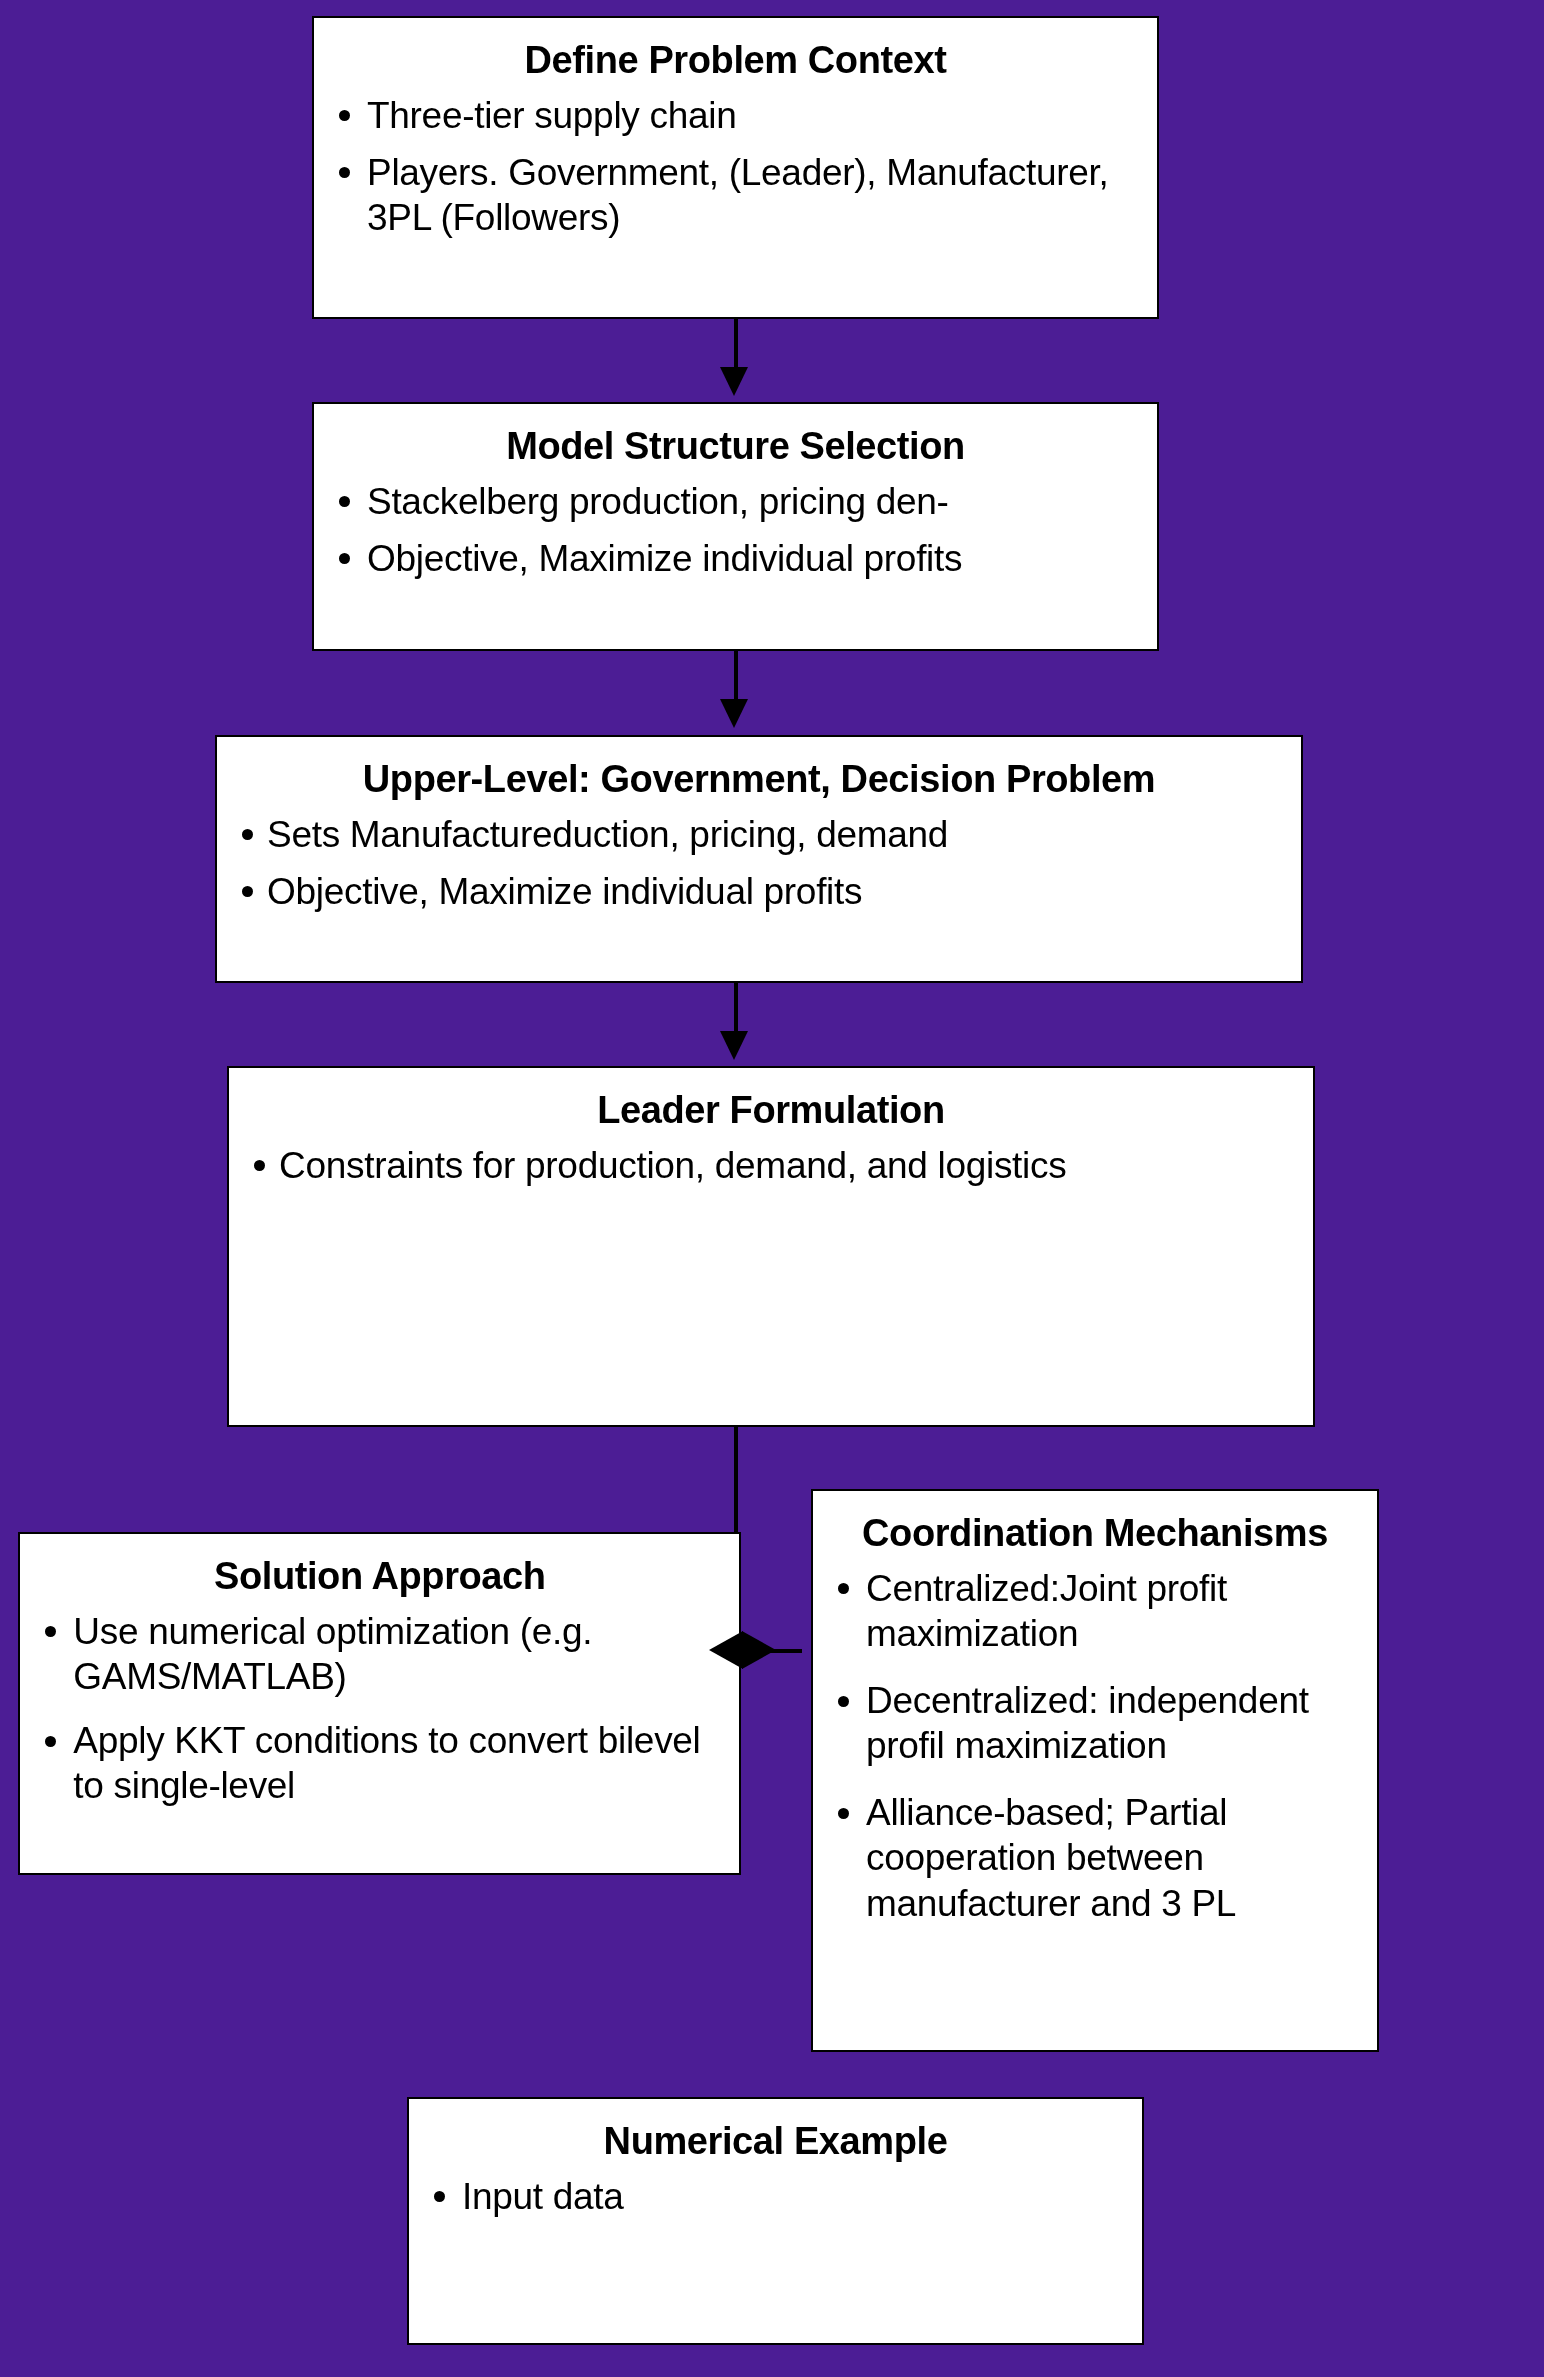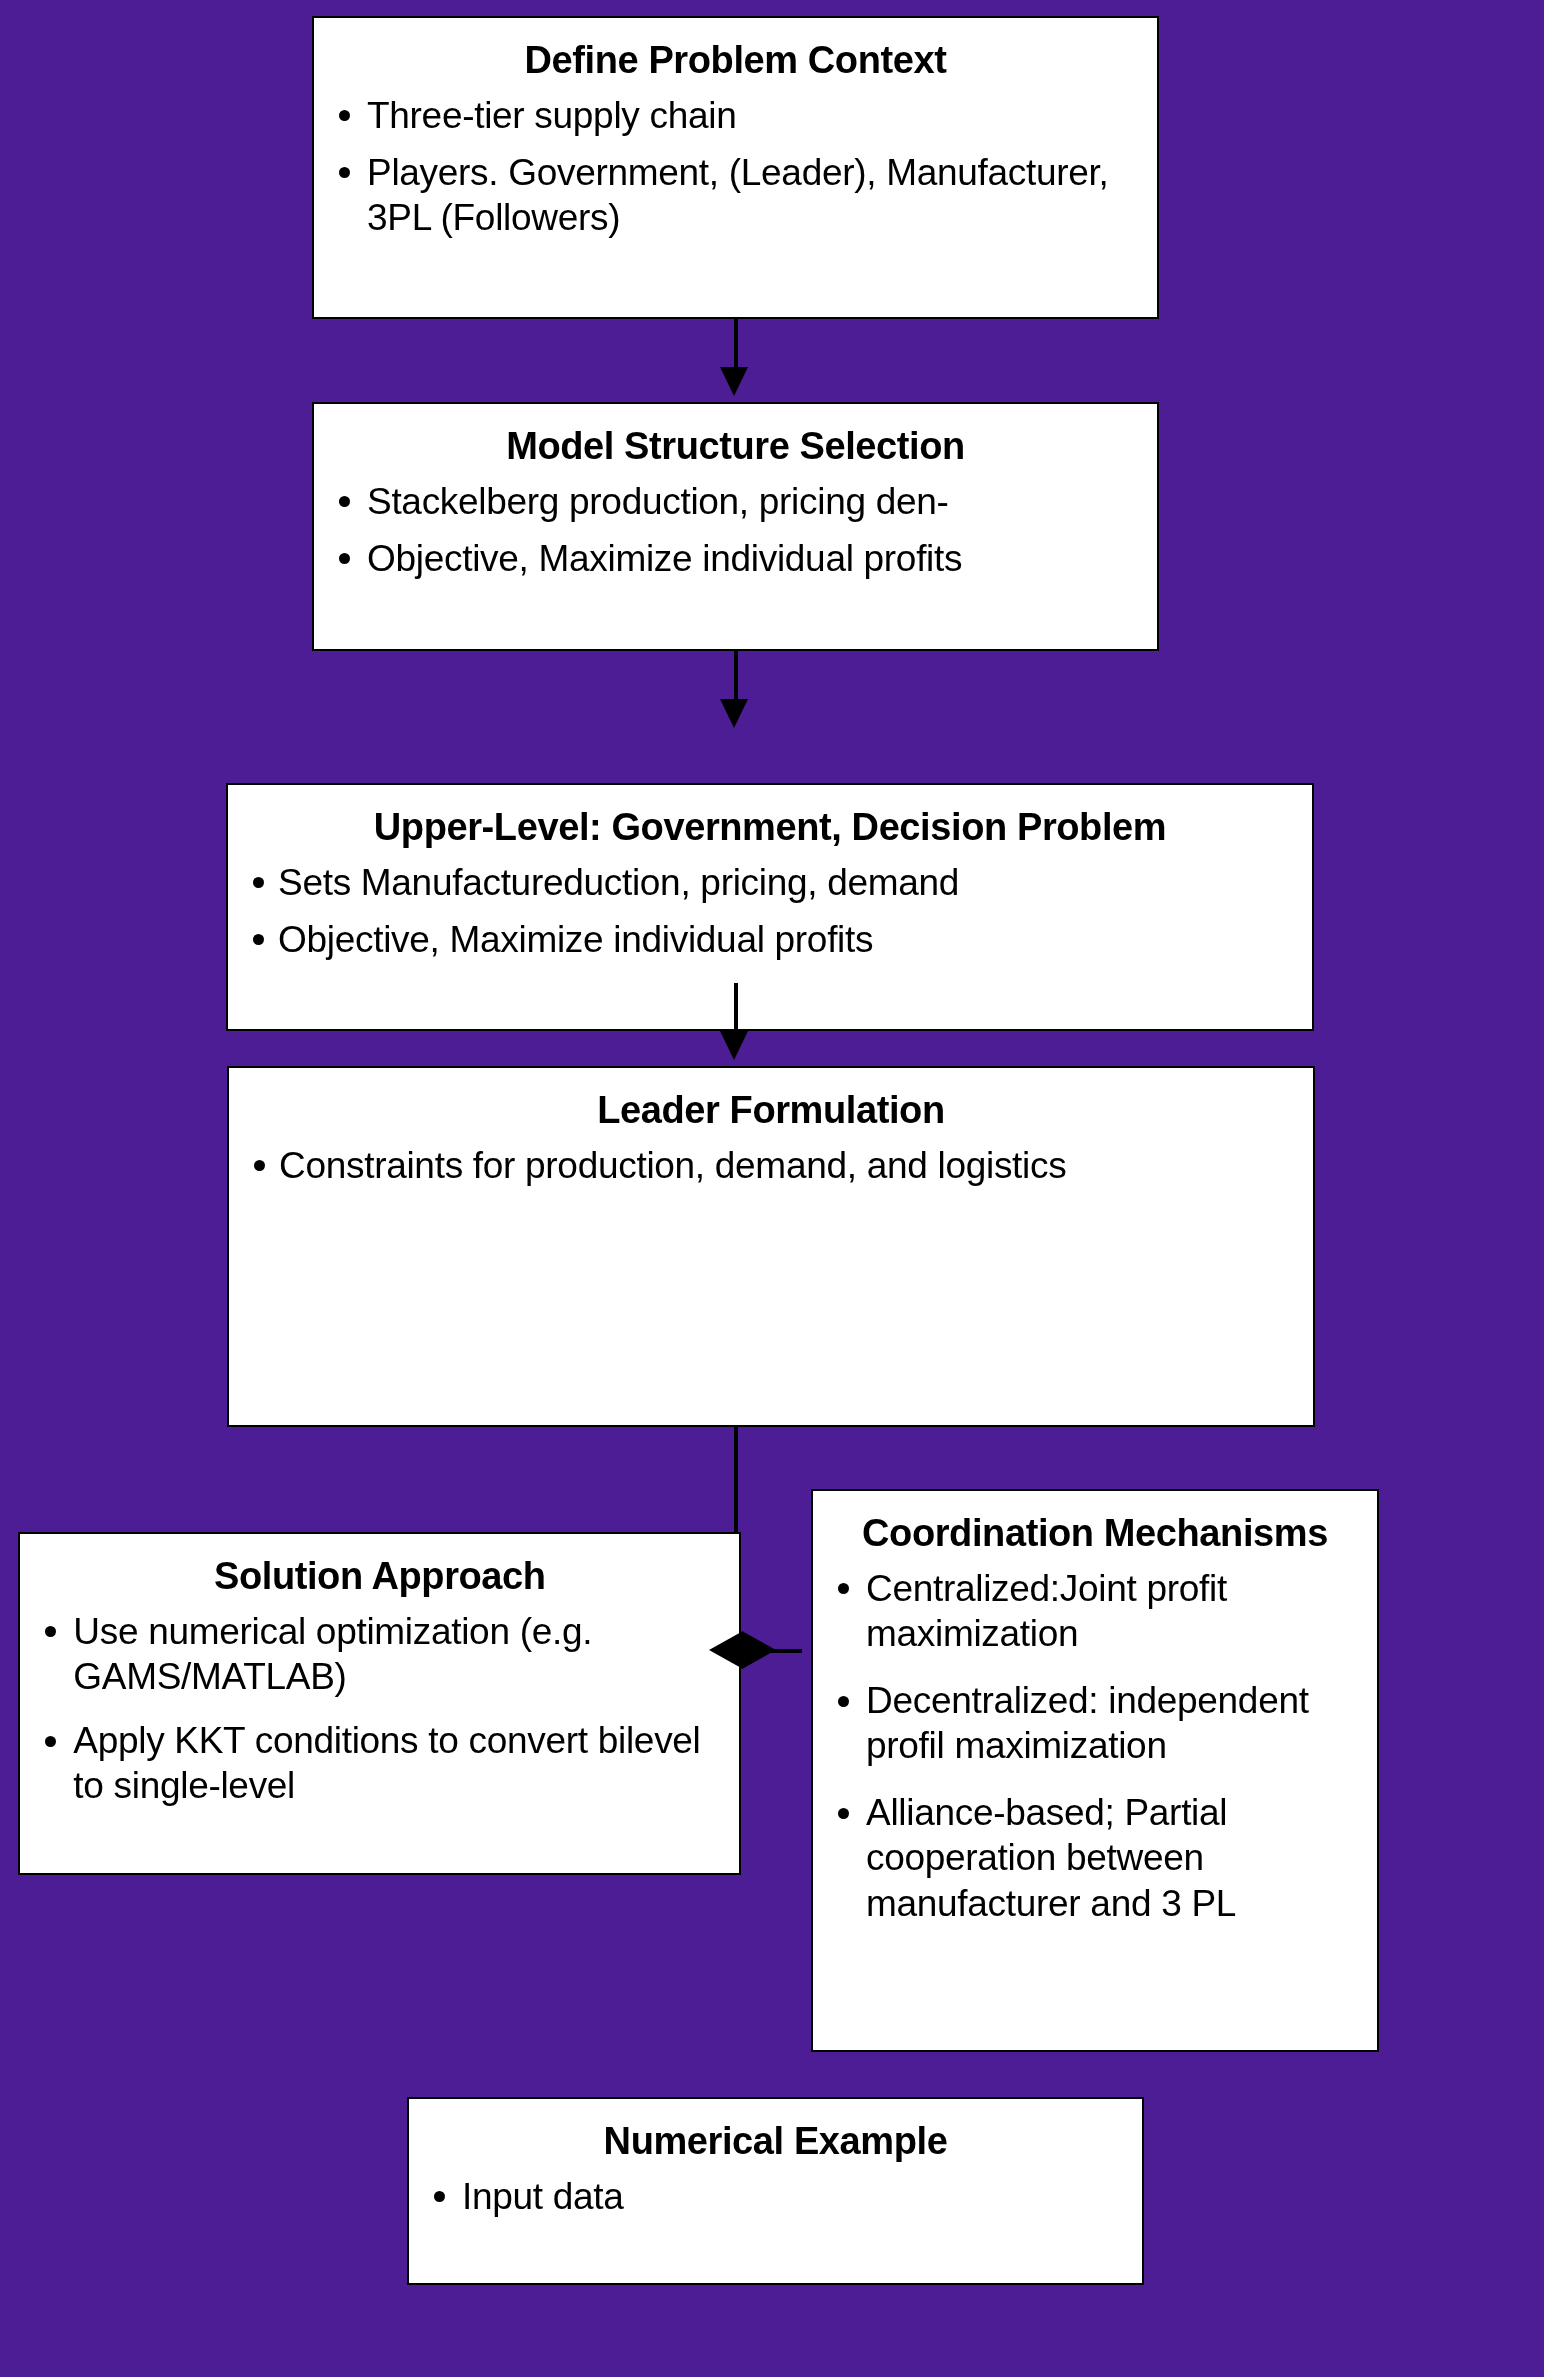--- a/index.html
+++ b/index.html
@@ -52,25 +52,25 @@
     top: 17.6px;
     width: 11px;
     height: 11px;
     border-radius: 50%;
     background: #000000;
   }
 
   
   #node-define-problem-context { left: 312px; top: 16px;   width: 847px; height: 303px; }
   #node-model-structure-selection { left: 312px; top: 402px;  width: 847px; height: 249px; }
-  #node-upper-level            { left: 226px; top: 735px; width: 1088px; height: 248px; margin-top: 48px; }
+  #node-upper-level            { left: 215px; top: 735px; width: 1088px; height: 248px; }
   #node-model-formulation      { left: 227px; top: 1066px; width: 1088px; height: 361px; }
   #node-solution-approach      { left: 18.3px;  top: 1509px; width: 723px;  height: 343px; margin-top: 23px; }
   #node-coordination-mechanisms{ left: 811px;top: 1489px; width: 568px;  height: 563px; }
-  #node-numerical-example      { left: 407px; top: 2097px; width: 737px; height: 188px; }
+  #node-numerical-example      { left: 407px; top: 2097px; width: 737px; height: 248px; }
 
   
   #node-upper-level .bullets li,
   #node-model-formulation .bullets li { padding-left: 31px; }
   #node-solution-approach .bullets li { margin-bottom: 19px; }
   #node-coordination-mechanisms .bullets li { margin-bottom: 22px; }
 
   
   .connector { position: absolute; }
   .vline {

